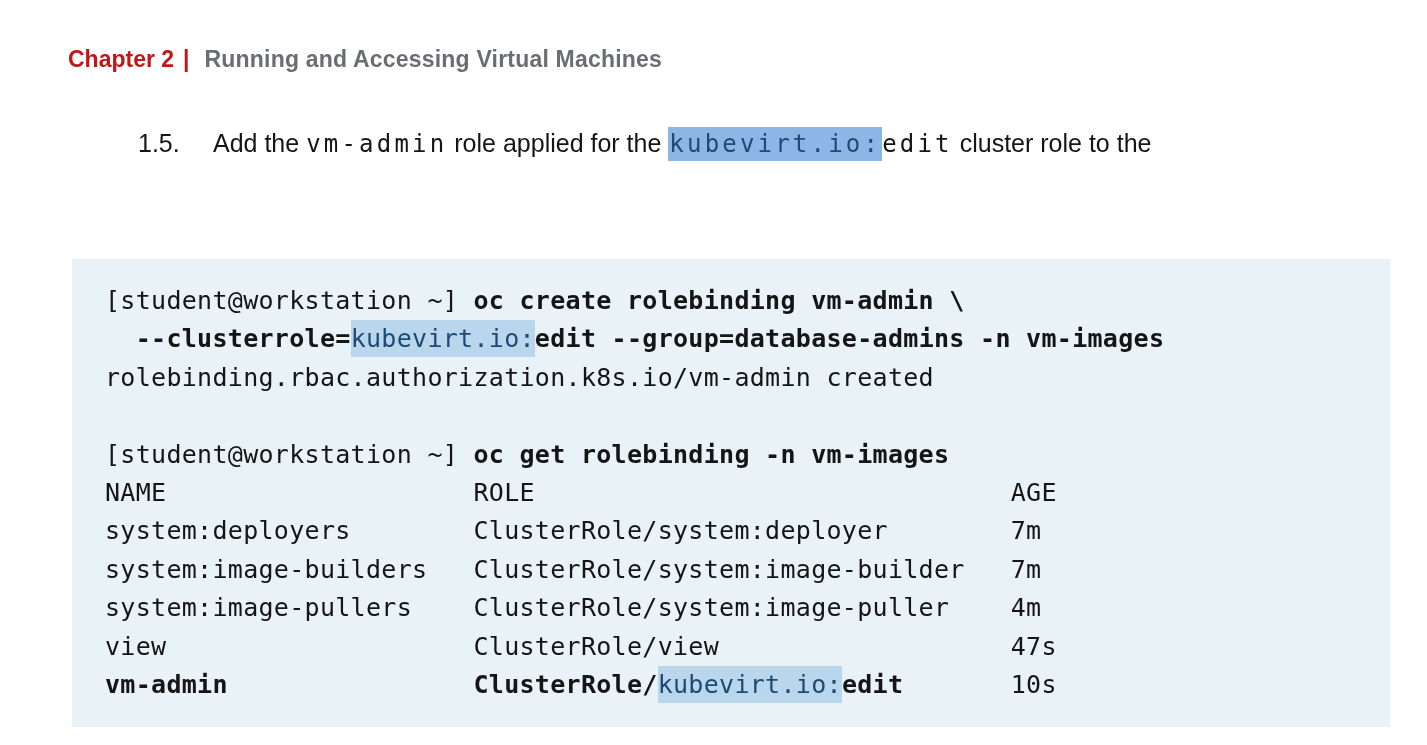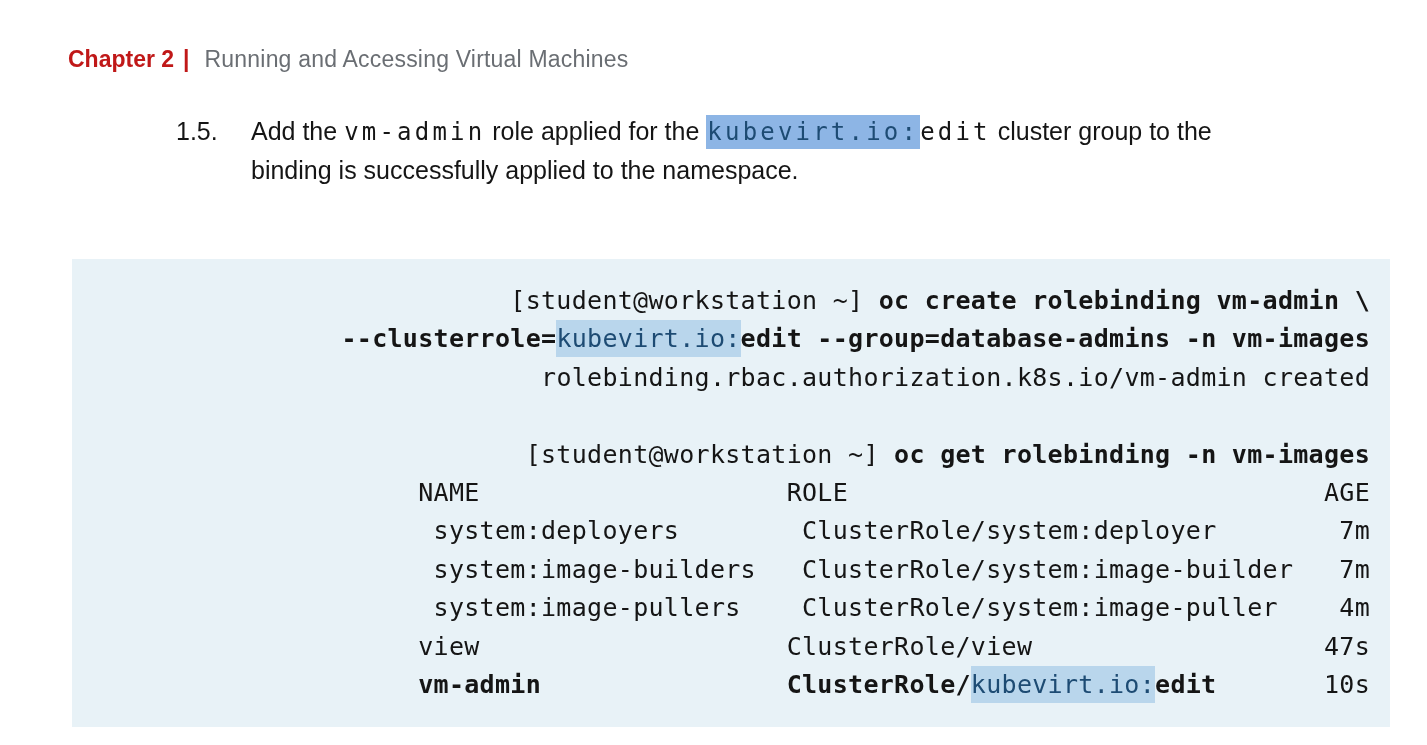--- a/index.html
+++ b/index.html
@@ -27,31 +27,30 @@
   .page-header {
     position: absolute;
     left: 68px;
     top: 44px;
     font-size: 23px;
     line-height: 30px;
     white-space: nowrap;
   }
   .chapter-label { color: var(--chapter-red); font-weight: 700; margin-top: 21px; }
   .chapter-sep   { color: var(--chapter-red); font-weight: 700; margin: 0 15px 0 9px; }
-  .chapter-title { color: var(--title-gray); font-weight: 400; letter-spacing: 0.2px; }
+  .chapter-title { color: var(--title-gray); font-weight: 700; letter-spacing: 0.2px; }
 
   .instruction {
     position: absolute;
     left: 138px;
-    top: 112px;
+    top: 124px;
     display: flex;
     font-size: 25px;
     line-height: 38px;
     color: var(--body-text);
-    margin-left: 38px;
   }
   .step-num { width: 75px; flex: none; }
   .itext { flex: none; }
   .iline { white-space: pre; }
   .icode {
     font-family: "DejaVu Sans Mono", "Liberation Mono", monospace;
     font-size: 24px;
     letter-spacing: 3.2px;
   }
   .hl-para {
@@ -68,41 +67,40 @@
     height: 468px;
     background: var(--terminal-bg);
     padding: 23px 20px 0 33px;
     margin: 0;
     font-family: "DejaVu Sans Mono", "Liberation Mono", monospace;
     font-size: 25px;
     letter-spacing: 0.3px;
     line-height: 38.4px;
     color: var(--terminal-text);
   }
-  .tline { white-space: pre; height: 38.4px; text-align: right; }
+  .tline { white-space: pre; height: 38.4px; }
   .b { font-weight: 700; }
   .hl-term {
     background: var(--highlight-term-bg);
     color: var(--highlight-term-text);
     font-weight: 400;
     padding: 4px 0;
   }
 </style>
 </head>
 <body>
 
 <div class="page">
 
   <header class="page-header">
     <span class="chapter-label">Chapter 2</span><span class="chapter-sep">|</span><span class="chapter-title">Running and Accessing Virtual Machines</span>
   </header>
 
   <section class="instruction">
     <span class="step-num">1.5.</span>
     <div class="itext">
-        <div class="iline"><span>Add the </span><span class="icode">vm-admin</span><span> role applied for the </span><span class="icode hl-para">kubevirt.io:</span><span class="icode">edit</span><span> cluster group to the</span></div>
-        <div class="iline"><span>binding is successfully applied to the namespace.</span></div>
+        <div class="iline"><span>Add the </span><span class="icode">vm-admin</span><span> role applied for the </span><span class="icode hl-para">kubevirt.io:</span><span class="icode">edit</span><span> cluster role to the</span></div>
       </div>
   </section>
 
   <pre class="terminal"><div class="tline"><span>[student@workstation ~] </span><span class="b">oc create rolebinding vm-admin \</span></div><div class="tline"><span class="b">  --clusterrole=</span><span class="hl-term">kubevirt.io:</span><span class="b">edit --group=database-admins -n vm-images</span></div><div class="tline"><span>rolebinding.rbac.authorization.k8s.io/vm-admin created</span></div><div class="tline"></div><div class="tline"><span>[student@workstation ~] </span><span class="b">oc get rolebinding -n vm-images</span></div><div class="tline"><span>NAME                    ROLE                               AGE</span></div><div class="tline"><span>system:deployers        ClusterRole/system:deployer        7m</span></div><div class="tline"><span>system:image-builders   ClusterRole/system:image-builder   7m</span></div><div class="tline"><span>system:image-pullers    ClusterRole/system:image-puller    4m</span></div><div class="tline"><span>view                    ClusterRole/view                   47s</span></div><div class="tline"><span class="b">vm-admin</span><span>                </span><span class="b">ClusterRole/</span><span class="hl-term">kubevirt.io:</span><span class="b">edit</span><span>       </span><span>10s</span></div></pre>
 
 </div>
 
 </body></html>

